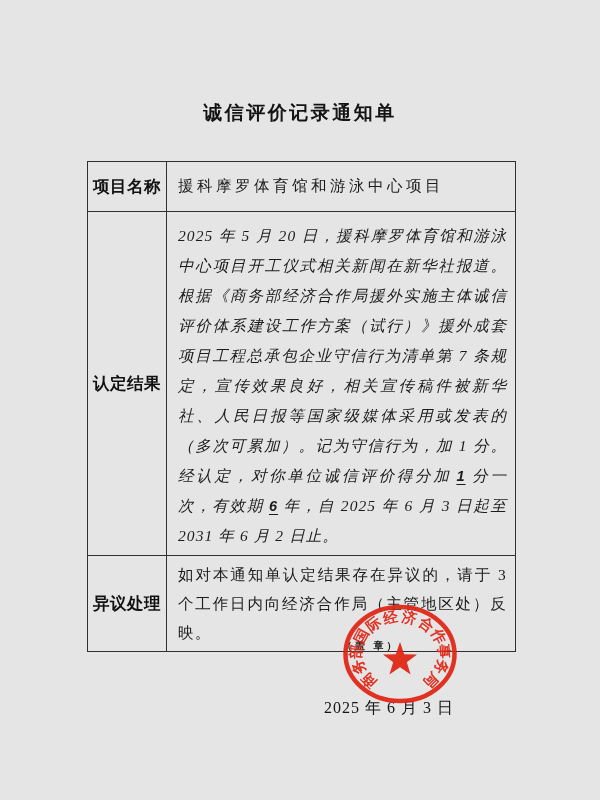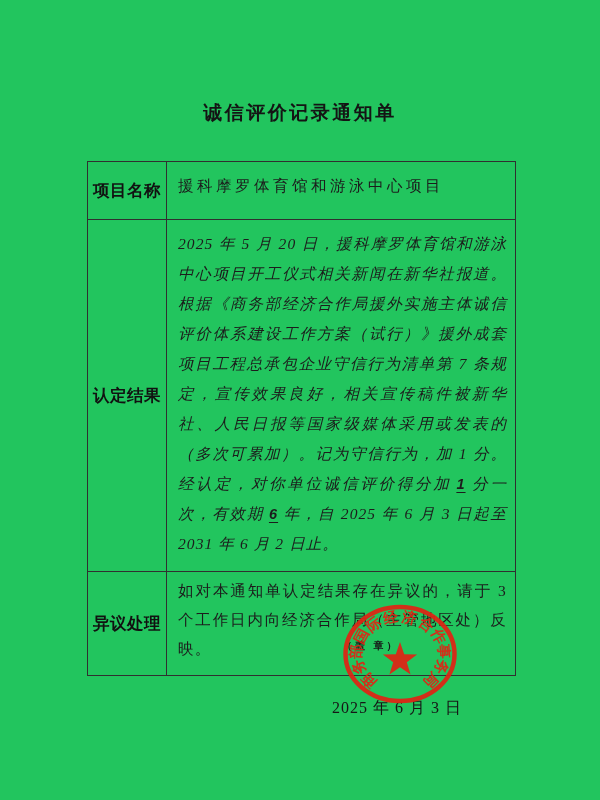--- a/index.html
+++ b/index.html
@@ -1,40 +1,40 @@
 <!DOCTYPE html>
 <html><head>
 <meta charset="utf-8">
 <style>
   html, body { margin:0; padding:0; }
   body {
     width:600px; height:800px; background:#ffffff;
     font-family:"Liberation Serif","DejaVu Serif",serif;
     color:#1c1c1c;
   }
-  .page { position:relative; width:600px; height:800px; overflow:hidden; background:#22c55e; }
+  .page { position:relative; width:600px; height:800px; overflow:hidden; background:#e5e5e5; }
 
   .doc-title {
     position:absolute; top:100px; left:0; width:600px;
     text-align:center; font-size:19px; font-weight:bold;
     letter-spacing:2.5px; color:#141414;
   }
 
   table.doc-table {
     position:absolute; left:87px; top:161px; width:429px;
     border-collapse:collapse; table-layout:fixed;
   }
   table.doc-table td {
     border:1.7px solid #303030; vertical-align:middle;
   }
   td.label-cell {
     width:76px; text-align:center; font-weight:bold;
     font-size:16.5px; padding:0 1px; letter-spacing:0.5px; color:#111;margin-left:28px;
   }
-  td.value-cell { font-size:15.5px; padding:4px 8px 12px 11px; }
+  td.value-cell { font-size:15.5px; padding:4px 8px 4px 11px; }
   .simple-value { letter-spacing:3.5px; }
   .row-project td { height:41px; }
   .row-company td { height:38px; }
   .row-result td.value-cell { height:300px; vertical-align:top; }
   .row-objection td { height:58px; }
   .result-text {
     line-height:30px; letter-spacing:1.1px; text-align:justify;
     padding-top:5px;
     font-style:italic;
   }
@@ -49,21 +49,21 @@
     position:absolute; left:342px; top:639px; width:70px;
     font-size:10px; letter-spacing:3px; font-weight:600; color:#161616;
     z-index:2; white-space:nowrap;
   }
   .stamp-svg {
     position:absolute; left:341px; top:601px; width:118px; height:106px;
     z-index:3; opacity:0.93;
   }
   .doc-date {
     position:absolute; left:324px; top:698px; font-size:16px;
-    letter-spacing:1px; color:#161616; z-index:1; white-space:nowrap;margin-left:8px;
+    letter-spacing:1px; color:#161616; z-index:1; white-space:nowrap;
   }
 </style>
 </head>
 <body>
 
 <div class="page">
 
   <div class="doc-title">诚信评价记录通知单</div>
 
   <table class="doc-table">

